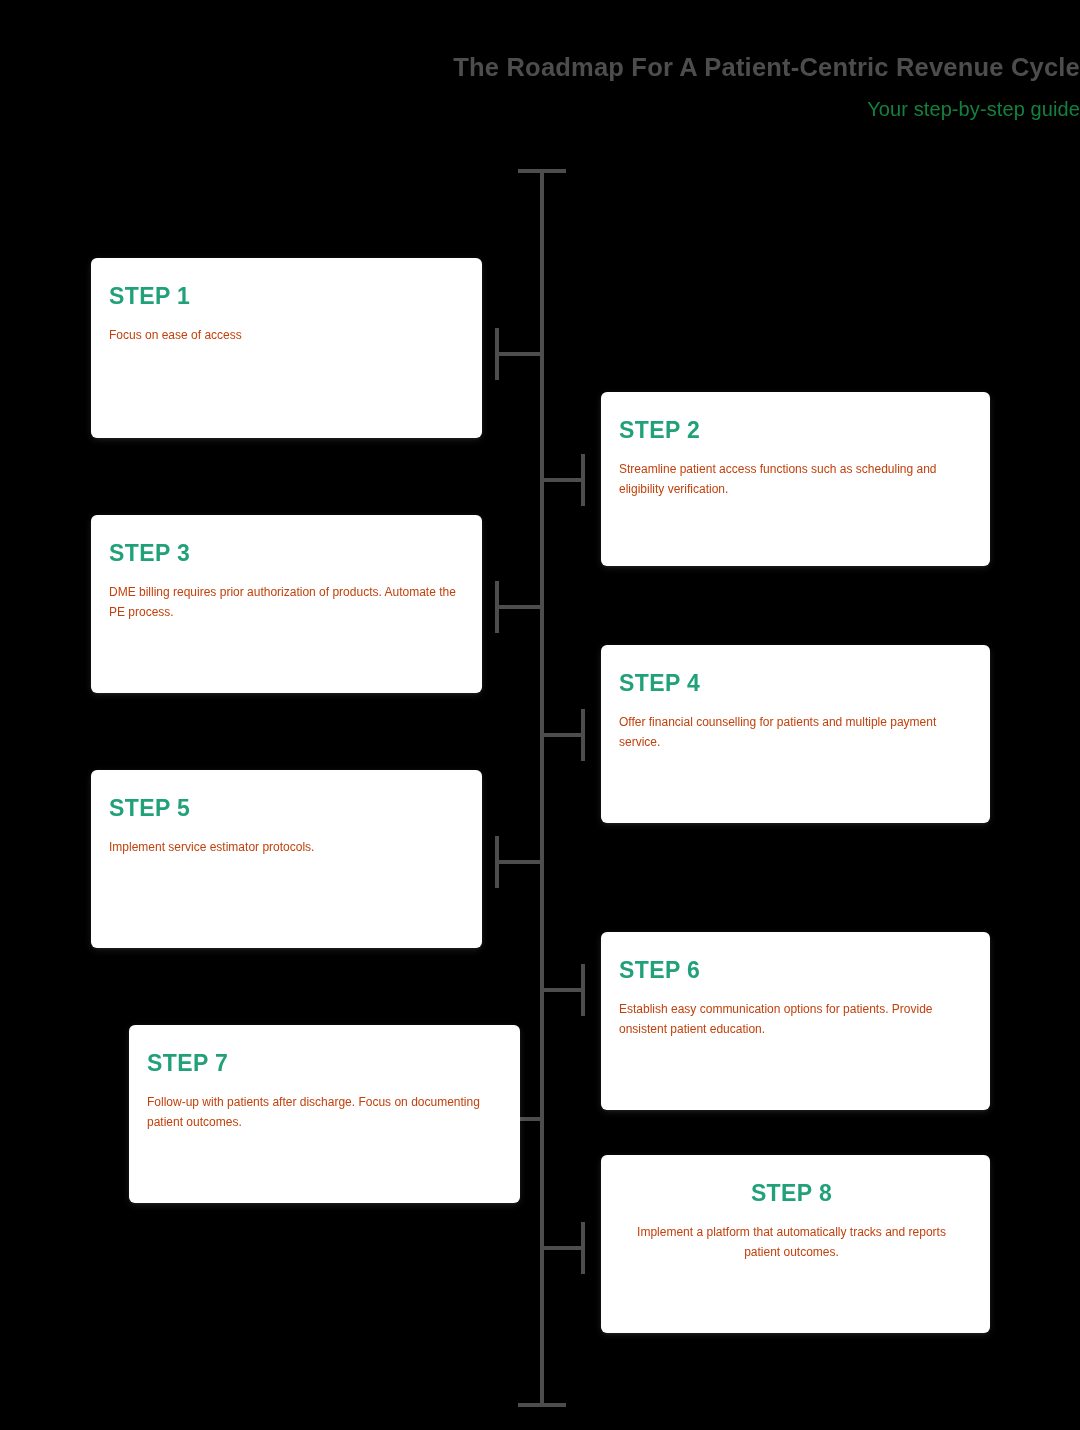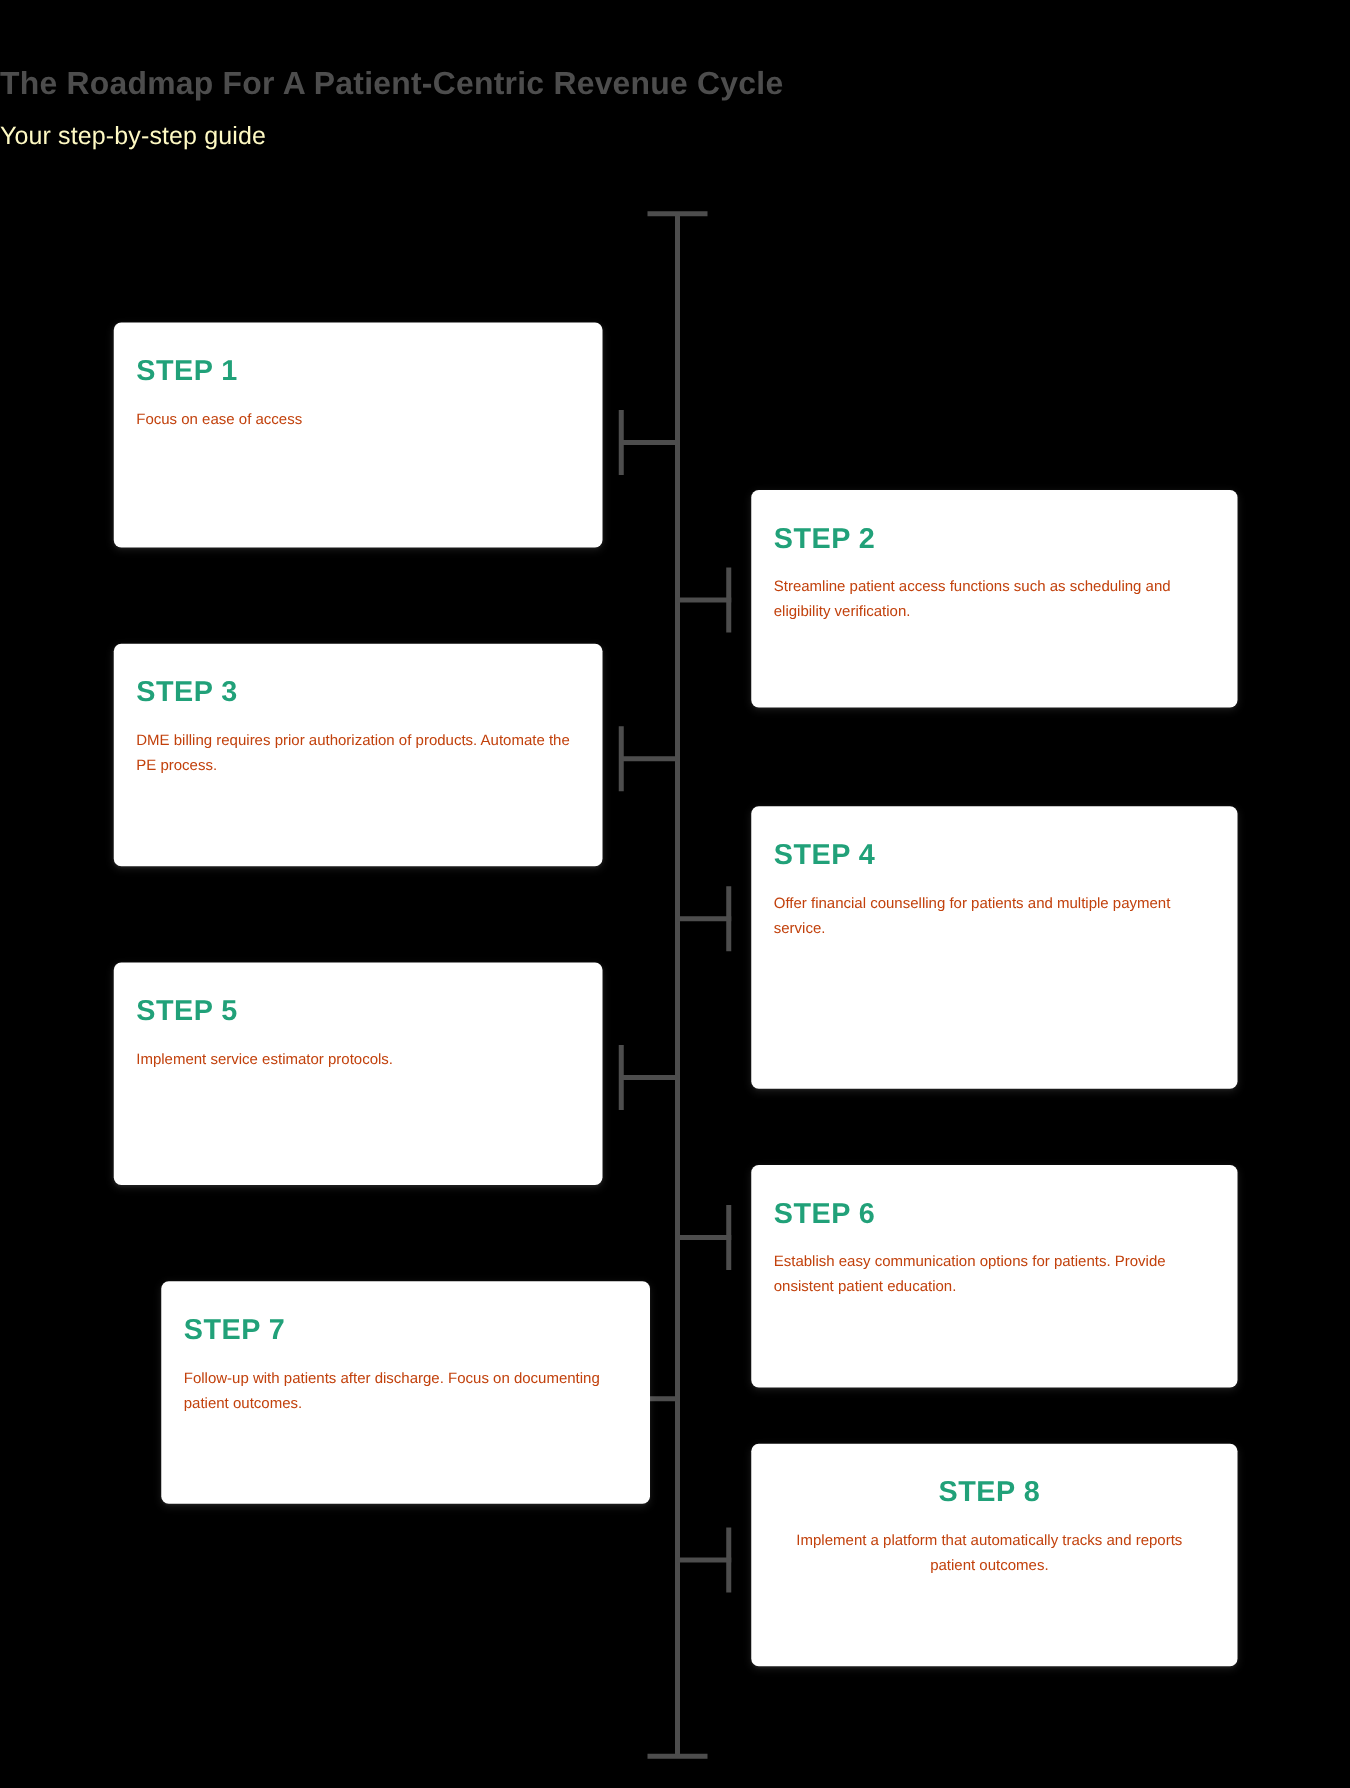--- a/index.html
+++ b/index.html
@@ -25,34 +25,34 @@
     height: 1430px;
     background: #000000;
   }
 
   
   .header {
     position: absolute;
     left: 0;
     top: 52px;
     width: 1080px;
-    text-align: left;
+    text-align: right;
   }
   .title {
     font-size: 25.5px;
     font-weight: bold;
     color: #4d4d4d;
     letter-spacing: 0.2px;
     line-height: 1.2;
     margin: 0;
   }
   .subtitle {
     font-size: 20px;
     font-weight: normal;
-    color: #fef9c3;
+    color: #15803d;
     letter-spacing: 0.1px;
     line-height: 1.2;
     margin: 14px 0 0 0;
   }
 
   
   .timeline-spine {
     position: absolute;
     left: 540px;
     top: 171px;
@@ -154,21 +154,21 @@
         <div class="card-text">Focus on ease of access</div>
       </div>
       <div class="card right" style="top: 392px; height: 174px;">
         <div class="card-step">STEP 2</div>
         <div class="card-text">Streamline patient access functions such as scheduling and eligibility verification.</div>
       </div>
       <div class="card left" style="top: 515px; height: 178px;">
         <div class="card-step">STEP 3</div>
         <div class="card-text">DME billing requires prior authorization of products. Automate the PE process.</div>
       </div>
-      <div class="card right" style="top: 645px; height: 226px;">
+      <div class="card right" style="top: 645px; height: 178px;">
         <div class="card-step">STEP 4</div>
         <div class="card-text">Offer financial counselling for patients and multiple payment service.</div>
       </div>
       <div class="card left" style="top: 770px; height: 178px;">
         <div class="card-step">STEP 5</div>
         <div class="card-text">Implement service estimator protocols.</div>
       </div>
       <div class="card right" style="top: 932px; height: 178px;">
         <div class="card-step">STEP 6</div>
         <div class="card-text">Establish easy communication options for patients. Provide onsistent patient education.</div>

